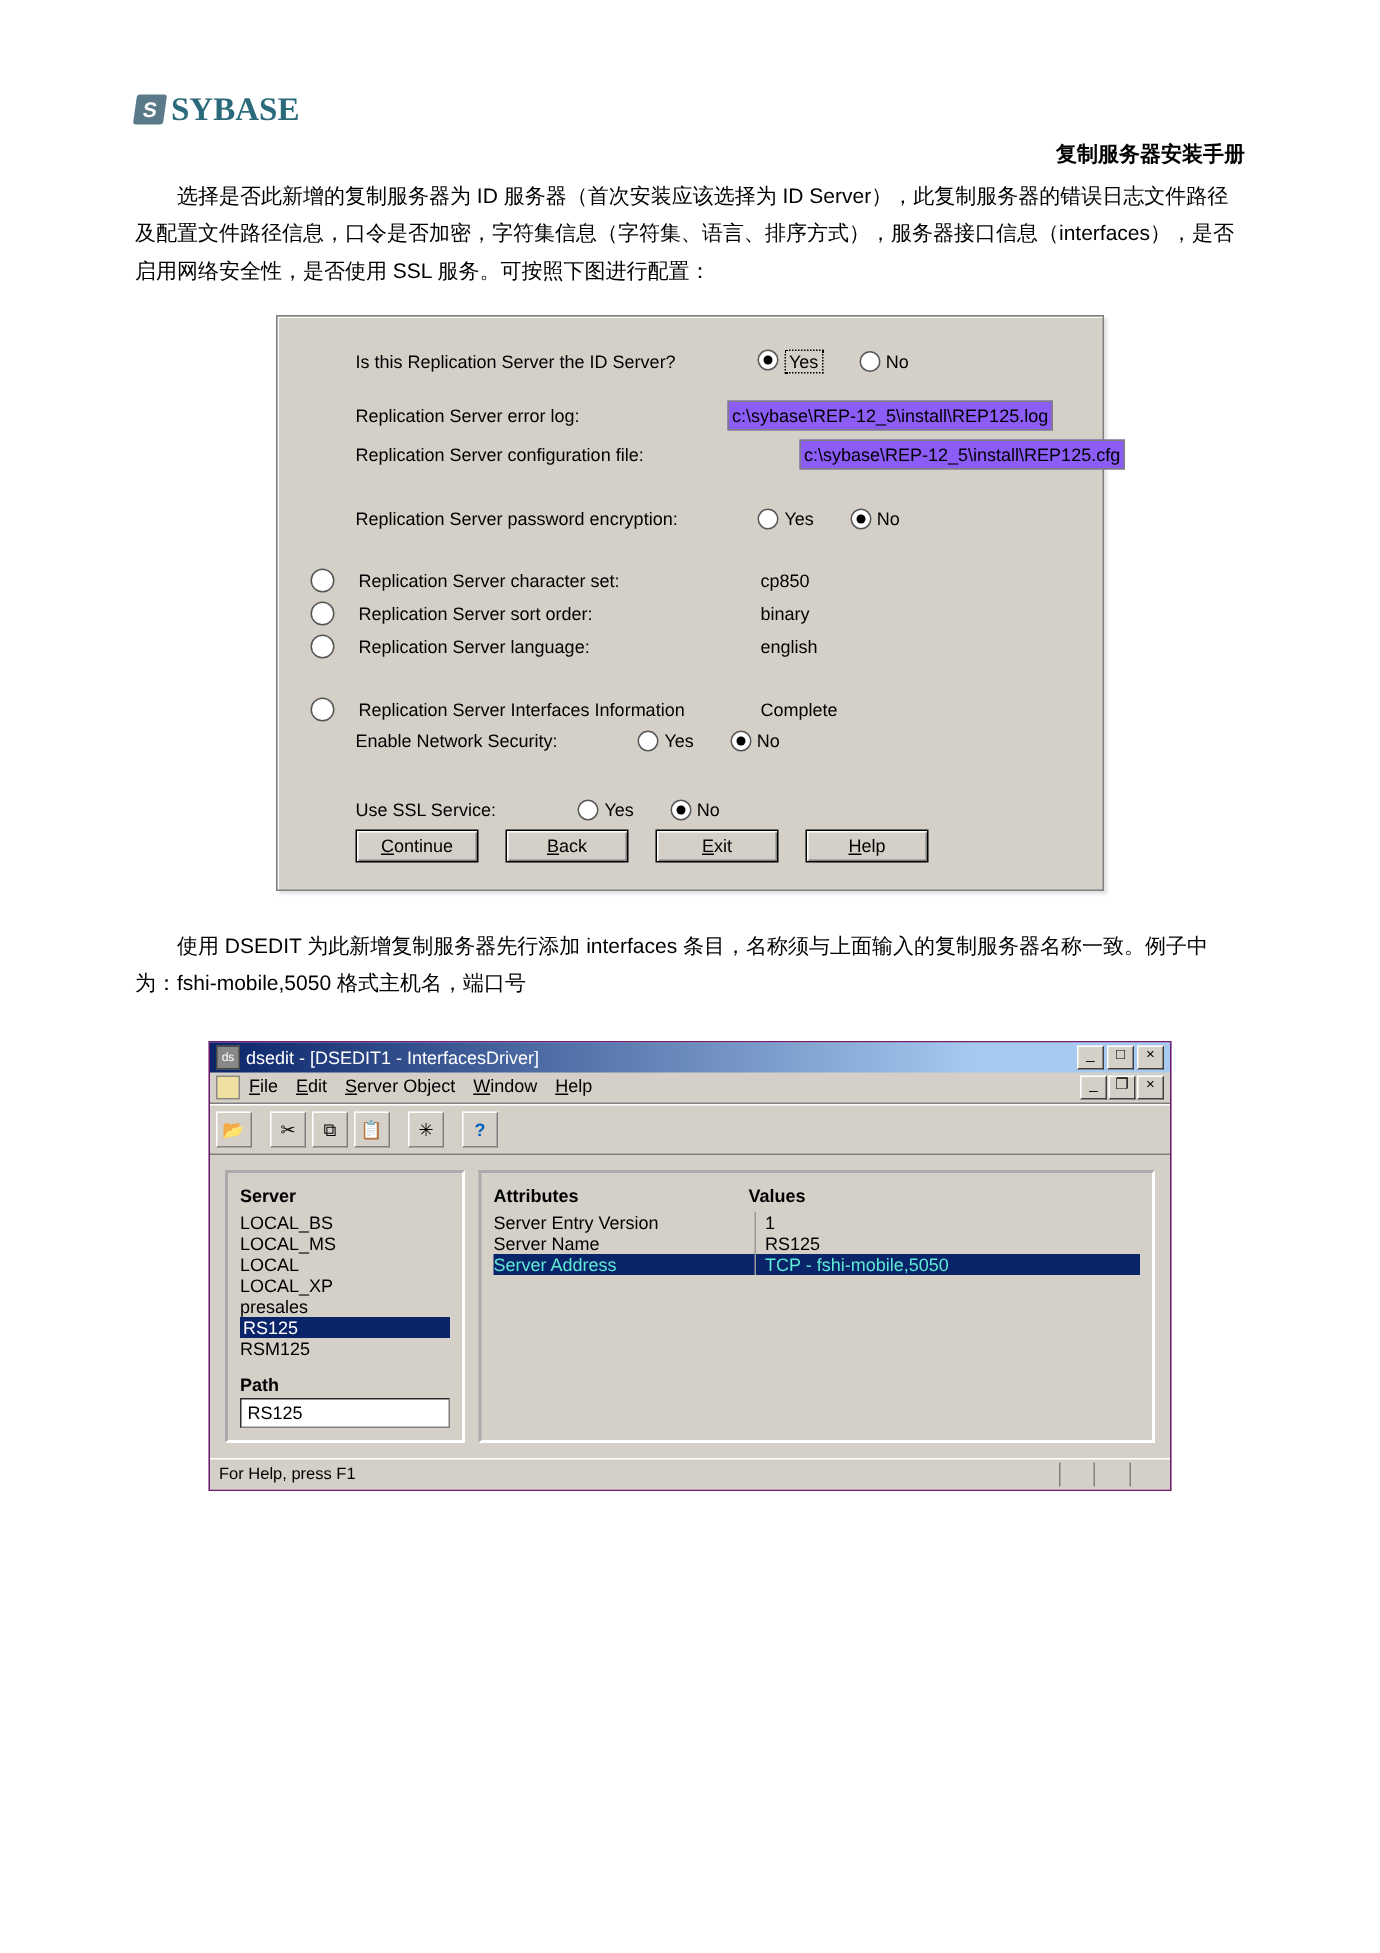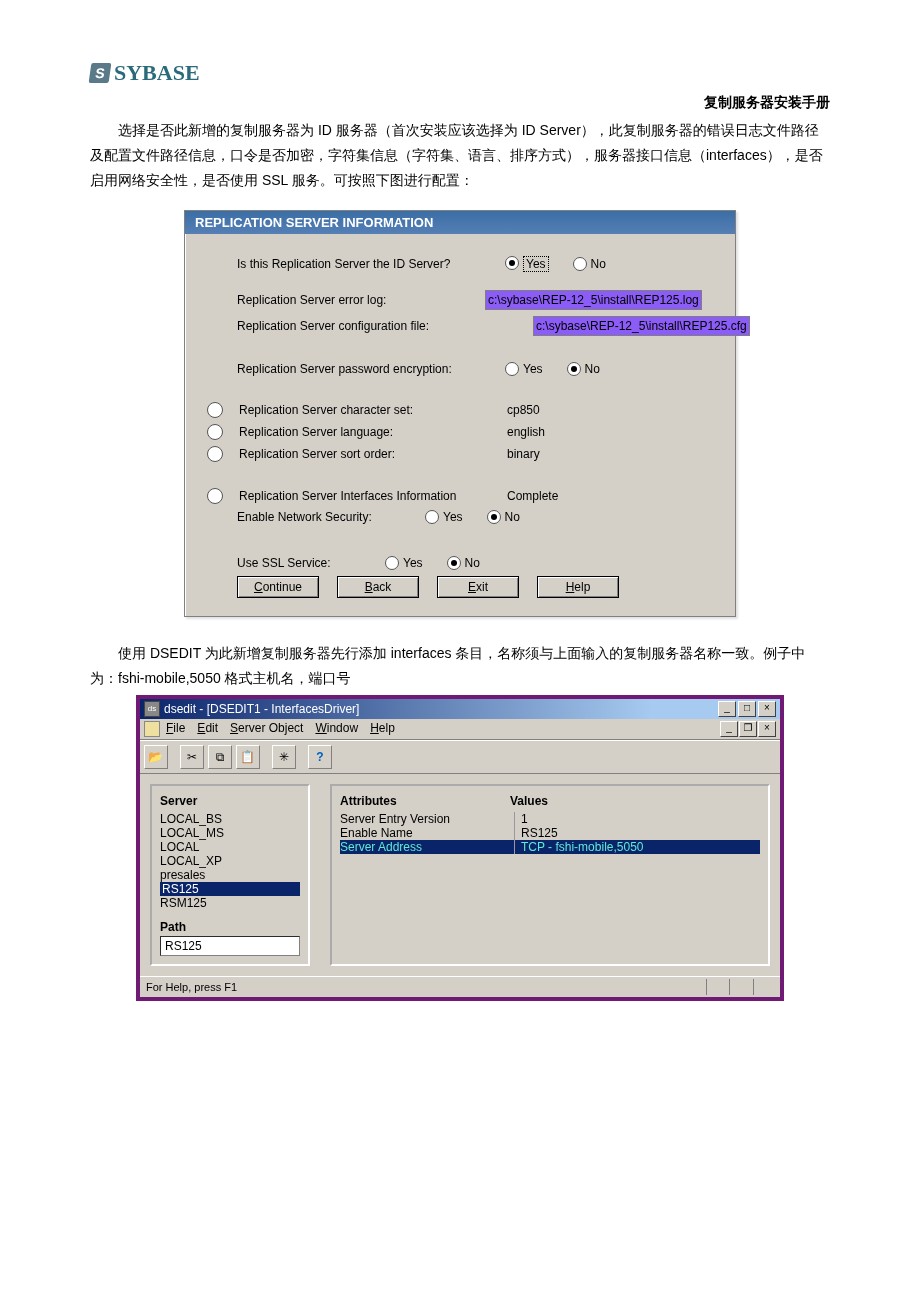--- a/index.html
+++ b/index.html
@@ -18,32 +18,32 @@
 .radio{width:12px;height:12px;border:1px solid #555;border-radius:50%;background:#fff;display:inline-flex;align-items:center;justify-content:center;margin-right:4px;vertical-align:middle}
 .radio.selected::after{content:"";width:6px;height:6px;background:#000;border-radius:50%;display:block}
 .opt{display:inline-flex;align-items:flex-start;margin-right:16px}
 .txtbox{background:#8b5cf6;border:1px solid #7f7f7f;padding:2px 2px;font-family:inherit;font-size:12px;white-space:nowrap;display:inline-block}
 .val{display:inline-block;min-width:80px}
 .accel{text-decoration:underline}
 .btn{background:#d4d0c8;border:1px solid #000;box-shadow:1px 1px 0 #fff inset,-1px -1px 0 #808080 inset;padding:3px 0;width:80px;text-align:center;cursor:default;display:inline-block}
 .btn-row{display:flex;gap:18px;margin-left:30px}
 .spacer{height:14px}
 .section-gap{height:20px}
-.dsedit{width:640px;margin:4px auto 0 auto;border:4px solid #701a75;background:#d4d0c8;font-family:Tahoma,"MS Sans Serif",sans-serif;font-size:12px}
+.dsedit{width:640px;margin:26px auto 0 auto;border:1px solid #701a75;background:#d4d0c8;font-family:Tahoma,"MS Sans Serif",sans-serif;font-size:12px}
 .dsedit-title{background:linear-gradient(90deg,#0a246a,#a6caf0 80%);color:#fff;display:flex;align-items:center;padding:2px 4px;font-size:12px}
 .dsedit-title .icon{width:14px;height:14px;background:#888;border:1px solid #444;margin-right:4px;display:inline-block;text-align:center;font-size:8px;color:#fff;line-height:14px}
 .winbtns{margin-left:auto;display:flex;gap:2px}
 .winbtn{width:16px;height:14px;background:#d4d0c8;border:1px solid #fff;border-right-color:#404040;border-bottom-color:#404040;font-size:10px;line-height:12px;text-align:center;color:#000;font-family:Arial}
 .menubar{background:#d4d0c8;padding:2px 6px;display:flex;gap:12px;font-size:12px}
 .submenu-row{display:flex;align-items:flex-start;padding:2px 4px;border-bottom:1px solid #808080}
 .sub-icon{width:14px;height:14px;background:#f0e0a0;border:1px solid #888;margin-right:6px;display:inline-block}
 .submenu-row .winbtns{gap:1px}
 .toolbar{display:flex;gap:4px;padding:4px;border-bottom:1px solid #808080;border-top:1px solid #fff}
 .tbtn{width:22px;height:22px;background:#d4d0c8;border:1px solid #fff;border-right-color:#808080;border-bottom-color:#808080;display:flex;align-items:center;justify-content:center;font-size:12px}
-.grid{display:flex;padding:10px;gap:20px}
+.grid{display:flex;padding:10px;gap:9px}
 .box{border:2px inset #fff;padding:8px;background:#d4d0c8}
 .server-box{width:140px}
 .server-head{font-weight:bold;margin-bottom:4px}
 .sel{background:#0a246a;color:#fff;padding:0 2px}
 .table-box{flex:1}
 .attr-head{display:flex;font-weight:bold;margin-bottom:4px}
 .attr-head div:first-child{flex:0 0 170px}
 .attr-row{display:flex}
 .attr-row div:first-child{flex:0 0 170px;border-right:1px solid #999;padding-right:4px}
 .attr-row div:last-child{padding-left:6px}
@@ -61,21 +61,20 @@
 <div class="page">
   <div class="logo">
     <span class="logo-mark">S</span>
     <span class="logo-text">SYBASE</span>
   </div>
   <div class="doc-title">复制服务器安装手册</div>
 
   <p class="para">选择是否此新增的复制服务器为 ID 服务器（首次安装应该选择为 ID Server），此复制服务器的错误日志文件路径及配置文件路径信息，口令是否加密，字符集信息（字符集、语言、排序方式），服务器接口信息（interfaces），是否启用网络安全性，是否使用 SSL 服务。可按照下图进行配置：</p>
 
   <div class="panel">
-    <div class="panel-title">REPLICATION SERVER INFORMATION</div>
     <div class="panel-body">
       <div class="row" style="margin-bottom:18px;padding-left:30px">
         <span class="row-wide">Is this Replication Server the ID Server?</span>
         <span class="opt">
             <span class="radio selected"></span>
             <span style="border:1px dotted #000;padding:0 2px">Yes</span>
           </span>
         <span class="opt">
             <span class="radio"></span>
             <span>No</span>
@@ -108,27 +107,27 @@
 
       <div class="spacer"></div>
 
       <div class="row">
         <span class="indent-radio"></span>
         <span class="row-wide">Replication Server character set:</span>
         <span class="val">cp850</span>
       </div>
       <div class="row">
         <span class="indent-radio"></span>
+        <span class="row-wide">Replication Server sort order:</span>
+        <span class="val">binary</span>
+      </div>
+      <div class="row">
+        <span class="indent-radio"></span>
         <span class="row-wide">Replication Server language:</span>
         <span class="val">english</span>
-      </div>
-      <div class="row">
-        <span class="indent-radio"></span>
-        <span class="row-wide">Replication Server sort order:</span>
-        <span class="val">binary</span>
       </div>
 
       <div class="spacer"></div>
 
       <div class="row">
         <span class="indent-radio"></span>
         <span class="row-wide">Replication Server Interfaces Information</span>
         <span class="val">Complete</span>
       </div>
       <div class="row" style="padding-left:30px">
@@ -220,21 +219,21 @@
       <div class="box table-box">
         <div class="attr-head">
           <div>Attributes</div>
           <div>Values</div>
         </div>
         <div class="attr-row">
             <div>Server Entry Version</div>
             <div>1</div>
           </div>
         <div class="attr-row">
-            <div>Enable Name</div>
+            <div>Server Name</div>
             <div>RS125</div>
           </div>
         <div class="attr-row highlight">
             <div>Server Address</div>
             <div>TCP - fshi-mobile,5050</div>
           </div>
       </div>
     </div>
     <div class="statusbar">
       <span>For Help, press F1</span>

